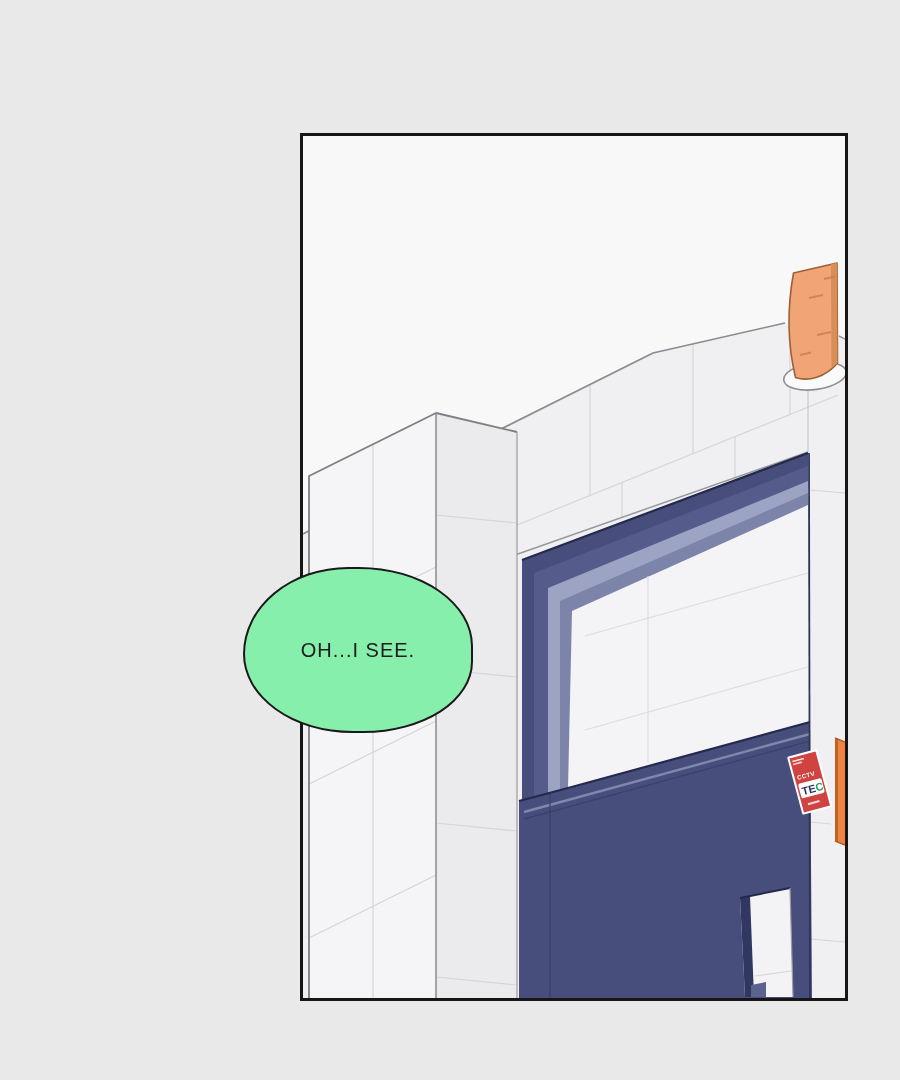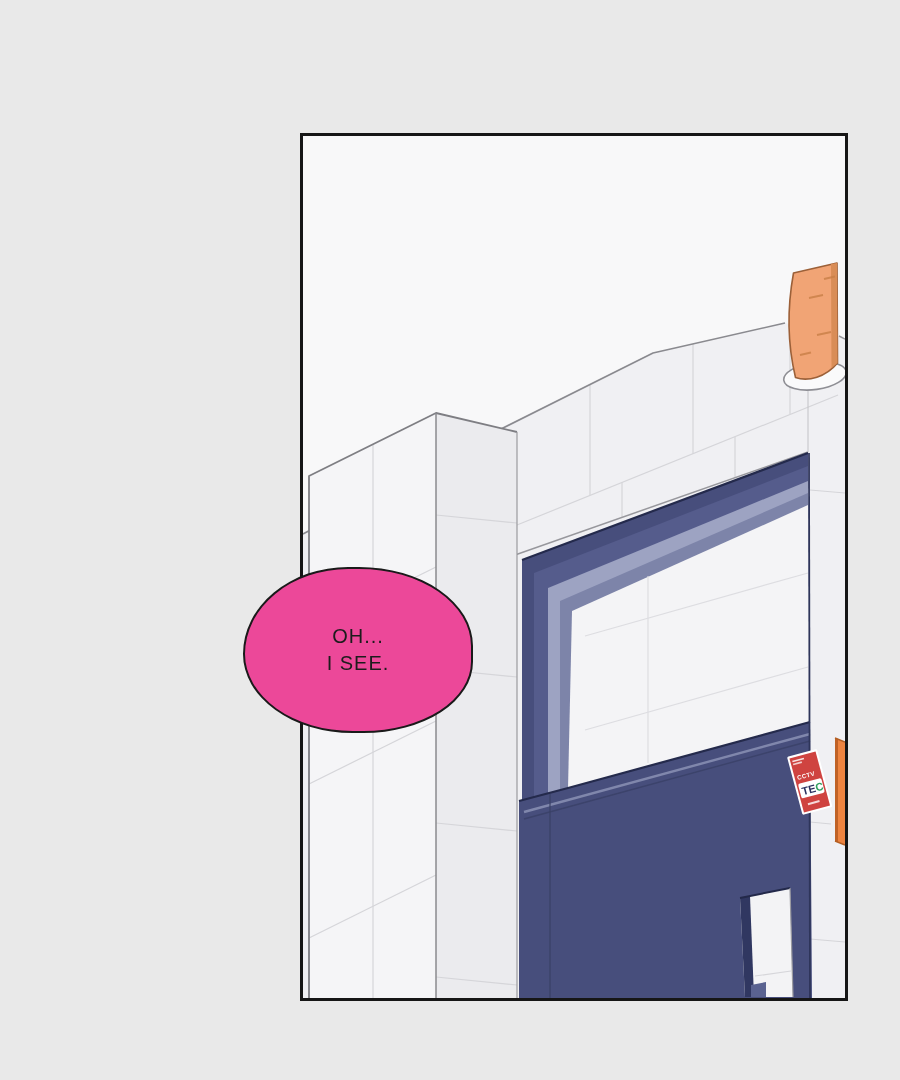--- a/index.html
+++ b/index.html
@@ -16,25 +16,25 @@
     width: 548px; height: 868px;
     box-sizing: border-box;
     border: 3px solid #161616;
     background: #f8f8f9;
   }
   .comic-panel svg { display: block; width: 100%; height: 100%; }
   .speech-bubble {
     position: absolute;
     left: 243px; top: 567px;
     width: 226px; height: 162px;
-    background: #ec4899;
+    background: #86efac;
     border: 2.5px solid #1a1a1a;
     border-radius: 48% 52% 50% 50% / 55% 50% 45% 50%;
     display: flex;
-    flex-direction: column;
+    flex-direction: row;
     align-items: center;
     justify-content: center;
     z-index: 5;
   }
   .speech-line {
     font-size: 20px;
     line-height: 27px;
     letter-spacing: 1px;
     color: #1c1c1c;
     text-align: center;

